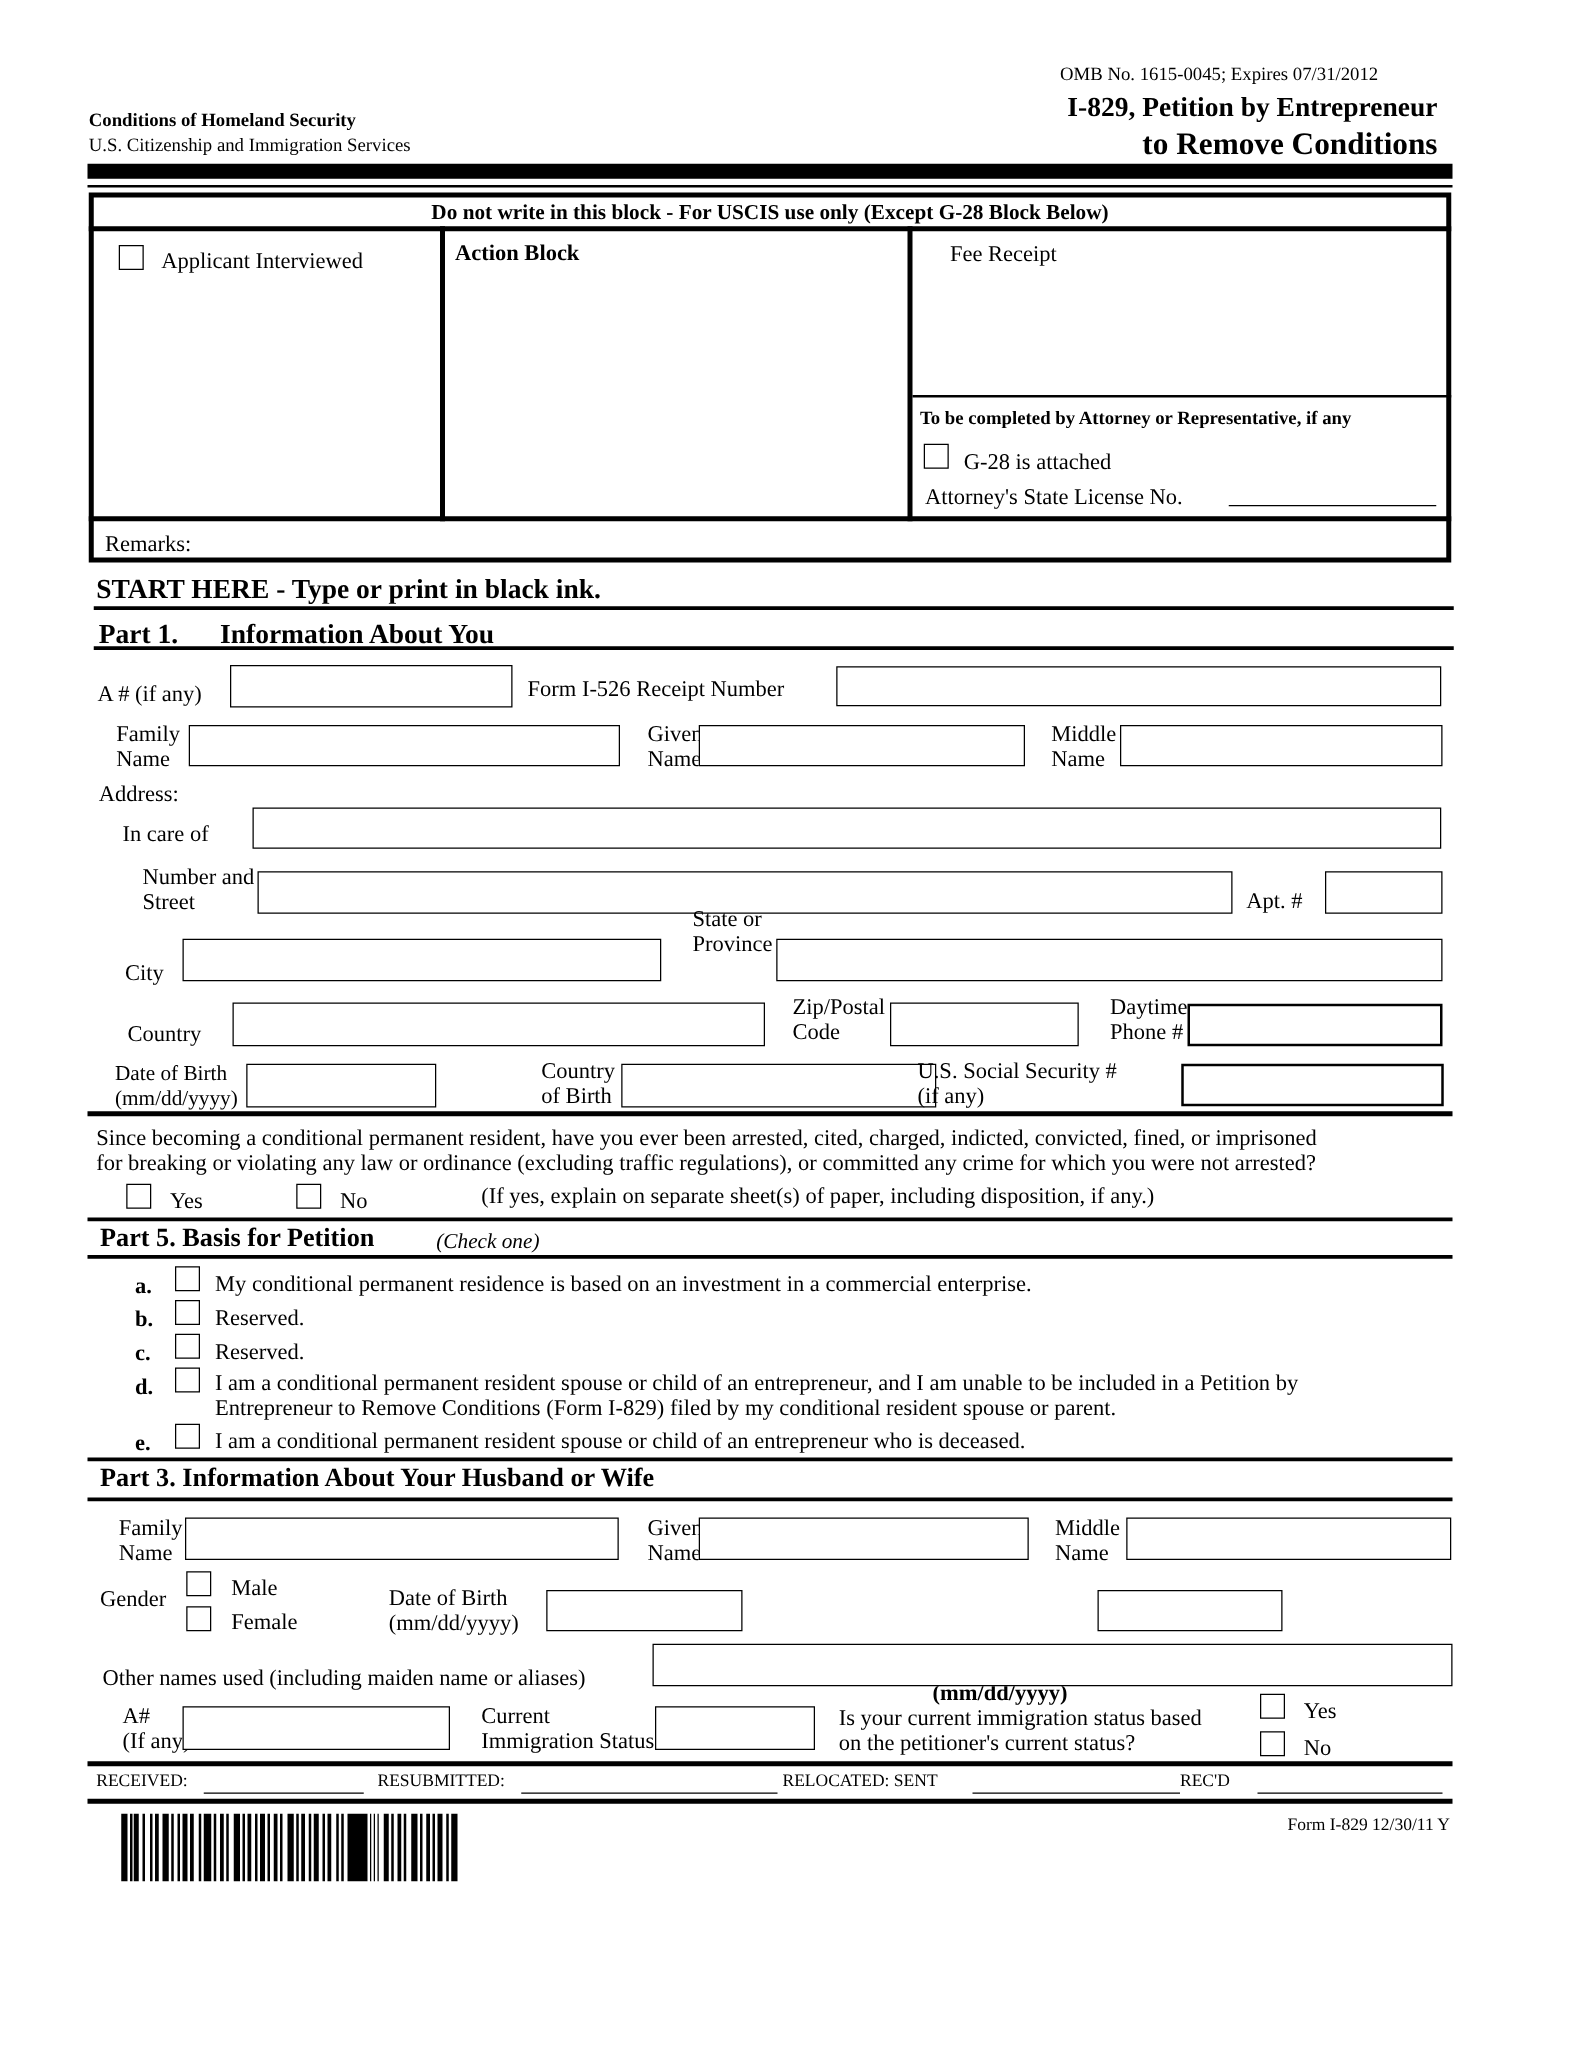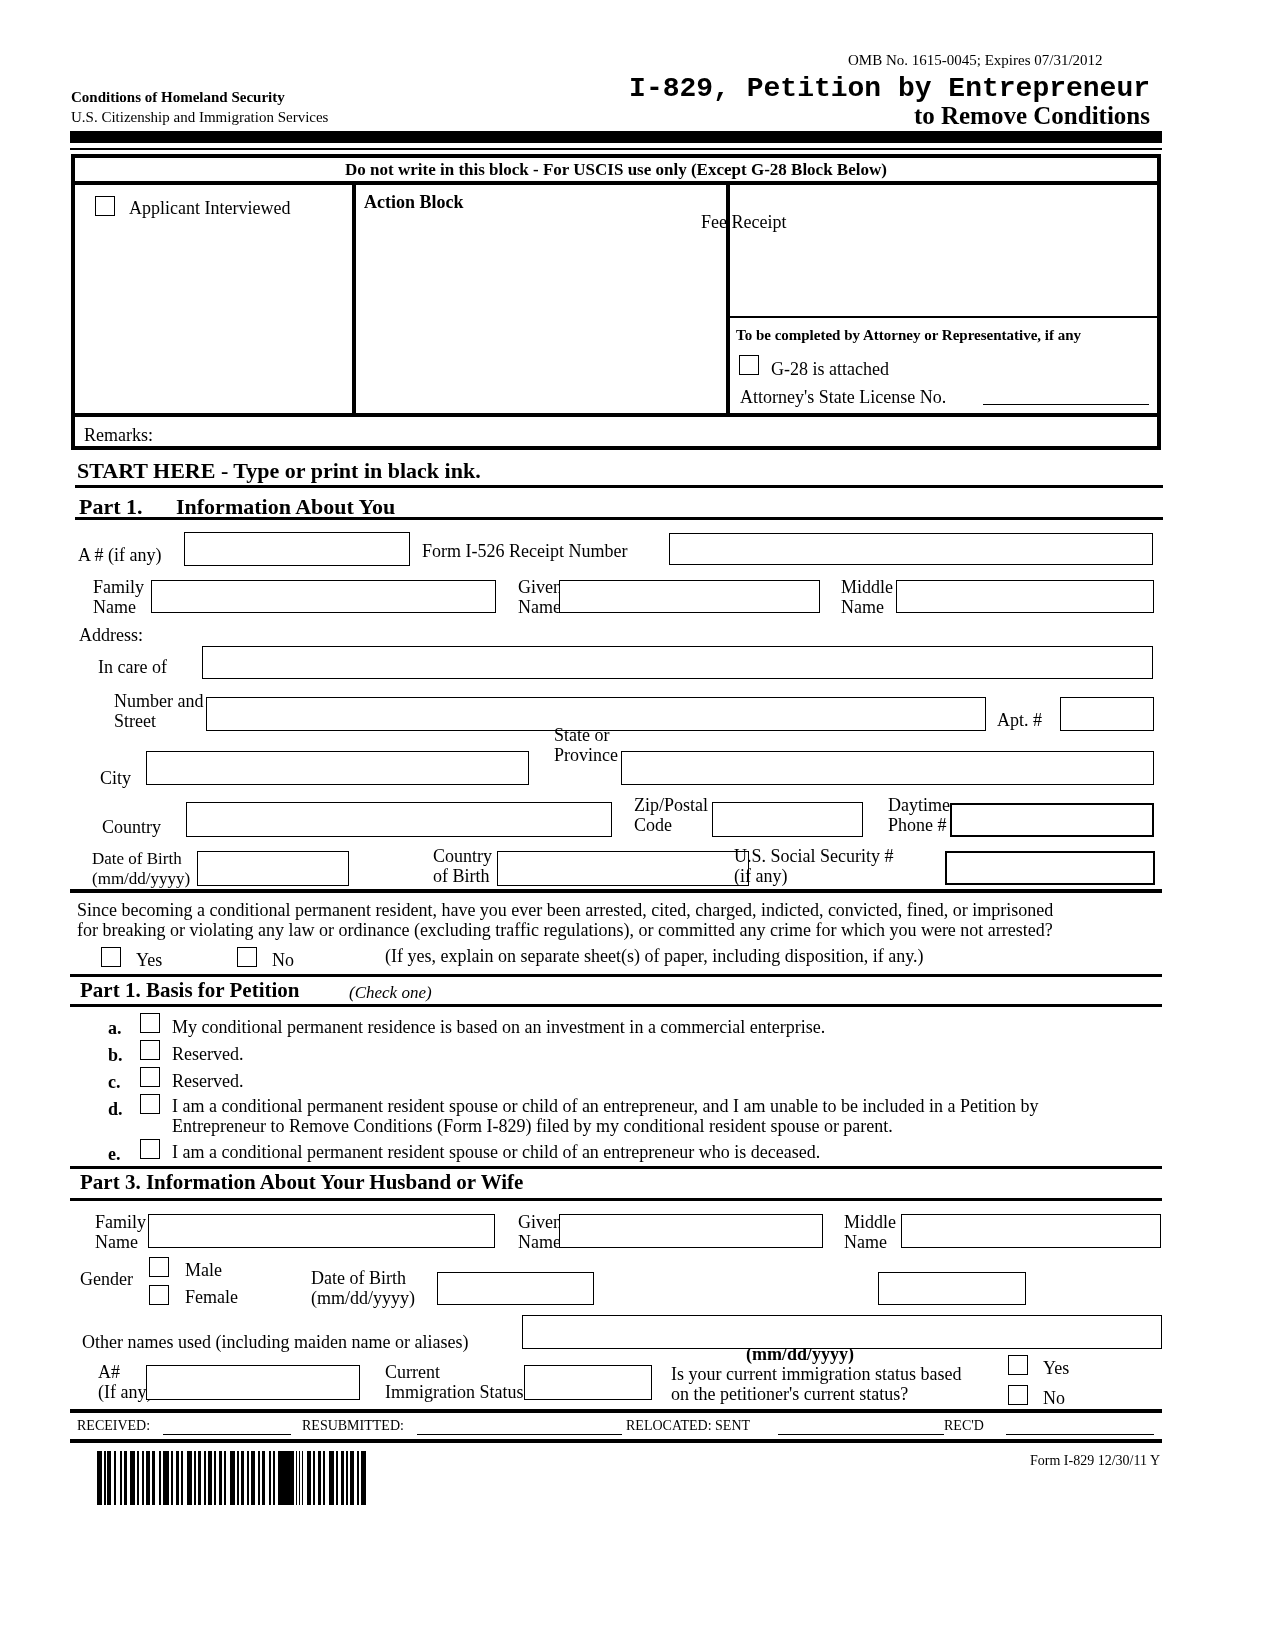--- a/index.html
+++ b/index.html
@@ -20,37 +20,37 @@
   .barcode { position:absolute; display:flex; align-items:stretch; }
   .barcode span { display:block; background:#000; height:100%; }
   .barcode i { display:block; height:100%; }
 </style>
 </head>
 <body>
 
 <div class="t f15" style="left:848px;top:53px;">OMB No. 1615-0045; Expires 07/31/2012</div>
 <div class="t b f15" style="left:71px;top:90px;">Conditions of Homeland Security</div>
 <div class="t f15" style="left:71px;top:110px;">U.S. Citizenship and Immigration Services</div>
-<div class="t b" style="right:125px;top:74px;font-size:28px;text-align:right;font-family:Liberation Mono, monospace;">I-829, Petition by Entrepreneur</div>
+<div class="t b" style="right:125px;top:74px;font-size:22px;text-align:right;">I-829, Petition by Entrepreneur</div>
 <div class="t b" style="right:125px;top:103px;font-size:25px;text-align:right;">to Remove Conditions</div>
 <div class="rule" style="left:70px;top:131px;width:1092px;height:12px;"></div>
 <div class="rule" style="left:70px;top:148px;width:1092px;height:2px;"></div>
 
 <div class="abs" style="left:71px;top:154px;width:1090px;height:296px;border:4px solid #000;box-sizing:border-box;"></div>
 <div class="t b f17" style="left:75px;top:161px;width:1082px;text-align:center;">Do not write in this block - For USCIS use only (Except G-28 Block Below)</div>
 <div class="rule" style="left:71px;top:181px;width:1090px;height:4px;"></div>
 <div class="rule" style="left:352px;top:181px;width:4px;height:236px;"></div>
 <div class="rule" style="left:726px;top:181px;width:4px;height:236px;"></div>
 <div class="rule" style="left:71px;top:413px;width:1090px;height:4px;"></div>
 <div class="rule" style="left:730px;top:316px;width:431px;height:2px;"></div>
 
 <div class="cb" style="left:95px;top:196px;"></div>
 <div class="t f18" style="left:129px;top:199px;">Applicant Interviewed</div>
 <div class="t b f18" style="left:364px;top:193px;">Action Block</div>
-<div class="t f18" style="left:701px;top:194px;margin-top:19px;">Fee Receipt</div>
+<div class="t f18" style="left:760px;top:194px;">Fee Receipt</div>
 <div class="t b f15" style="left:736px;top:328px;">To be completed by Attorney or Representative, if any</div>
 <div class="cb" style="left:739px;top:355px;"></div>
 <div class="t f18" style="left:771px;top:360px;">G-28 is attached</div>
 <div class="t f18" style="left:740px;top:388px;">Attorney's State License No.</div>
 <div class="uline" style="left:983px;top:404px;width:166px;"></div>
 <div class="t f18" style="left:84px;top:426px;">Remarks:</div>
 
 <div class="t b" style="left:77px;top:459px;font-size:22px;">START HERE - Type or print in black ink.</div>
 <div class="rule" style="left:75px;top:485px;width:1088px;height:3px;"></div>
 
@@ -131,21 +131,21 @@
 <div class="rule" style="left:70px;top:889px;width:1092px;height:4px;"></div>
 <div class="t f18" style="left:77px;top:901px;">Since becoming a conditional permanent resident, have you ever been arrested, cited, charged, indicted, convicted, fined, or imprisoned</div>
 <div class="t f18" style="left:77px;top:921px;">for breaking or violating any law or ordinance (excluding traffic regulations), or committed any crime for which you were not arrested?</div>
 <div class="cb" style="left:101px;top:947px;"></div>
 <div class="t f18" style="left:136px;top:951px;">Yes</div>
 <div class="cb" style="left:237px;top:947px;"></div>
 <div class="t f18" style="left:272px;top:951px;">No</div>
 <div class="t f18" style="left:385px;top:947px;">(If yes, explain on separate sheet(s) of paper, including disposition, if any.)</div>
 
 <div class="rule" style="left:70px;top:974px;width:1092px;height:3px;"></div>
-<div class="t b" style="left:80px;top:979px;font-size:21px;">Part 1. Basis for Petition</div>
+<div class="t b" style="left:80px;top:979px;font-size:21px;">Part 5. Basis for Petition</div>
 <div class="t f17" style="left:349px;top:984px;font-style:italic;">(Check one)</div>
 <div class="rule" style="left:70px;top:1004px;width:1092px;height:3px;"></div>
 
 <div class="t b f18" style="left:108px;top:1019px;">a.</div>
 <div class="cb" style="left:140px;top:1013px;"></div>
 <div class="t f18" style="left:172px;top:1018px;">My conditional permanent residence is based on an investment in a commercial enterprise.</div>
 
 <div class="t b f18" style="left:108px;top:1046px;">b.</div>
 <div class="cb" style="left:140px;top:1040px;"></div>
 <div class="t f18" style="left:172px;top:1045px;">Reserved.</div>

